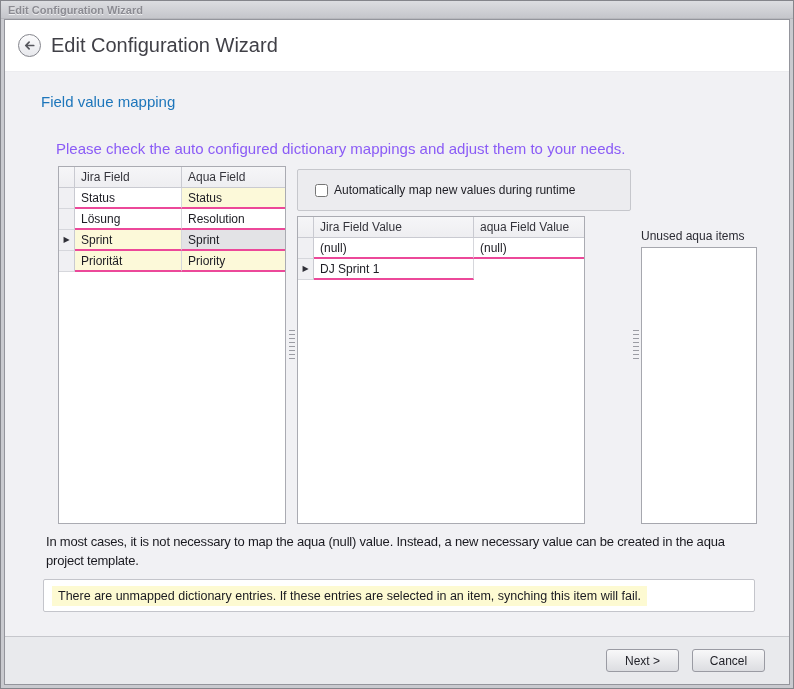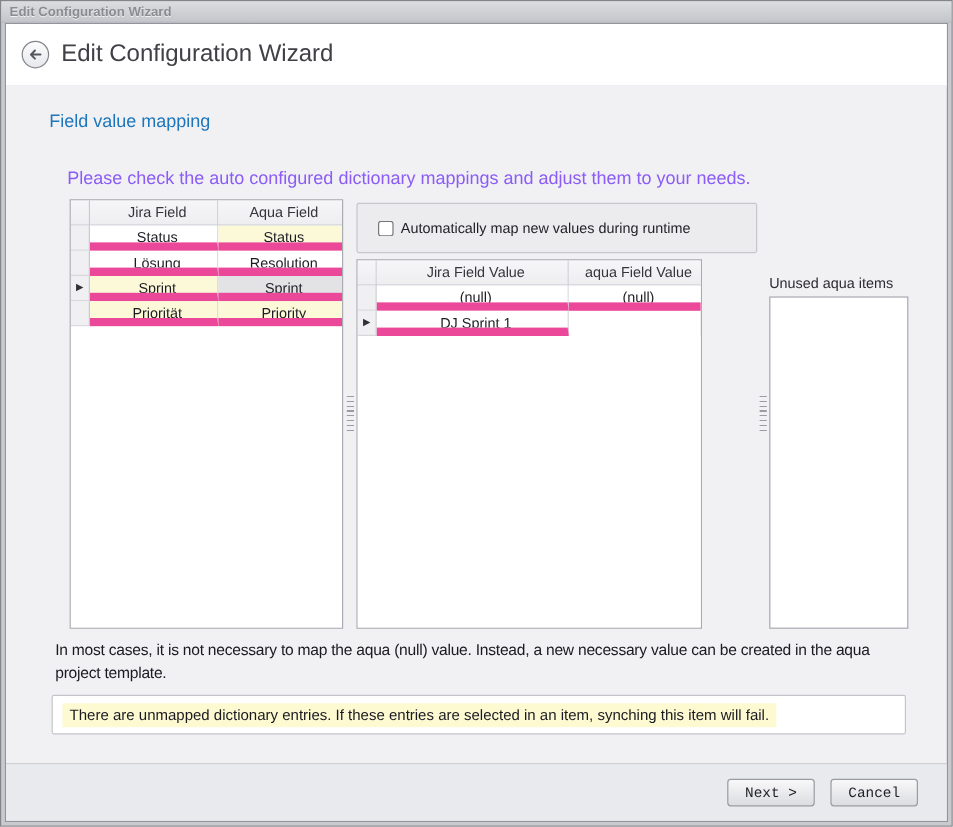--- a/index.html
+++ b/index.html
@@ -31,24 +31,24 @@
   .content { flex:1; display:flex; flex-direction:column; border-bottom:1px solid #c6c7cc; overflow:hidden; }
   .section-title { margin:21px 0 0 36px; font-size:15px; color:#1d76bb; }
   .instruction { margin:30px 0 0 51px; font-size:15px; color:#8b5cf6; }
 
   .main-row { margin:9px 0 0 53px; height:358px; flex:0 0 358px; display:flex; align-items:stretch; }
 
   
   .grid { background:#ffffff; border:1px solid #aaabb2; display:flex; flex-direction:column; overflow:hidden; }
   .grid-left { width:228px; }
   .grid-right { width:288px; height:308px; }
-  .grow { display:flex; height:21px; flex:0 0 21px;text-align:center; }
+  .grow { display:flex; height:21px; flex:0 0 21px; }
   .hcell { background:linear-gradient(#f6f6f8,#eeeef1); border-right:1px solid #c9cad1;
            border-bottom:1px solid #c9cad1; color:#35353c; padding:3px 0 0 6px; overflow:hidden; }
-  .cell { border-right:1px solid #d6d7dc; border-bottom:7px solid #ec4899;
+  .cell { border-right:1px solid #d6d7dc; border-bottom:2px solid #ec4899;
           padding:3px 0 0 6px; background:#ffffff; overflow:hidden; white-space:nowrap; }
   .ind { width:16px; flex:0 0 16px; background:#f0f0f3; border-right:1px solid #c9cad1;
          border-bottom:1px solid #d6d7dc; display:flex; align-items:center; justify-content:center; }
   .ind.h { background:linear-gradient(#f6f6f8,#eeeef1); border-bottom:1px solid #c9cad1; }
   .marker { font-size:8px; color:#303038; line-height:1; }
   .grid-left .c1 { width:107px; flex:0 0 107px; }
   .grid-left .c2 { flex:1; border-right:none; }
   .grid-right .c1 { width:160px; flex:0 0 160px; }
   .grid-right .c2 { flex:1; border-right:none; }
   .hl  { background:#fcf9d9; }
@@ -79,21 +79,21 @@
   .note { margin:8px 34px 0 41px; font-size:13px; line-height:19px; color:#1a1a20; letter-spacing:-0.2px; }
   .warning-box { margin:9px 34px 0 38px; height:33px; flex:0 0 33px; background:#ffffff;
                  border:1px solid #c4c5cb; border-radius:2px; display:flex; align-items:center;
                  padding-left:8px; }
   .warning-text { background:#fdfad2; padding:3px 6px; font-size:12.5px; color:#1a1a20; }
 
   
   .footer { height:47px; flex:0 0 47px; background:#e9eaed; display:flex; align-items:center;
             justify-content:flex-end; padding-right:24px; gap:13px; }
   .btn { width:73px; height:23px; background:linear-gradient(#f8f8f9,#dcdde1);
-         border:1px solid #9a9ba3; border-radius:3px; font-family:Liberation Mono, monospace;
+         border:1px solid #9a9ba3; border-radius:3px; font-family:Liberation Sans, sans-serif;
          font-size:12px; color:#1f1f26; cursor:pointer; }
 </style>
 </head>
 <body>
 
 <div class="window">
 
   <div class="titlebar">
     <span>Edit Configuration Wizard</span>
   </div>

